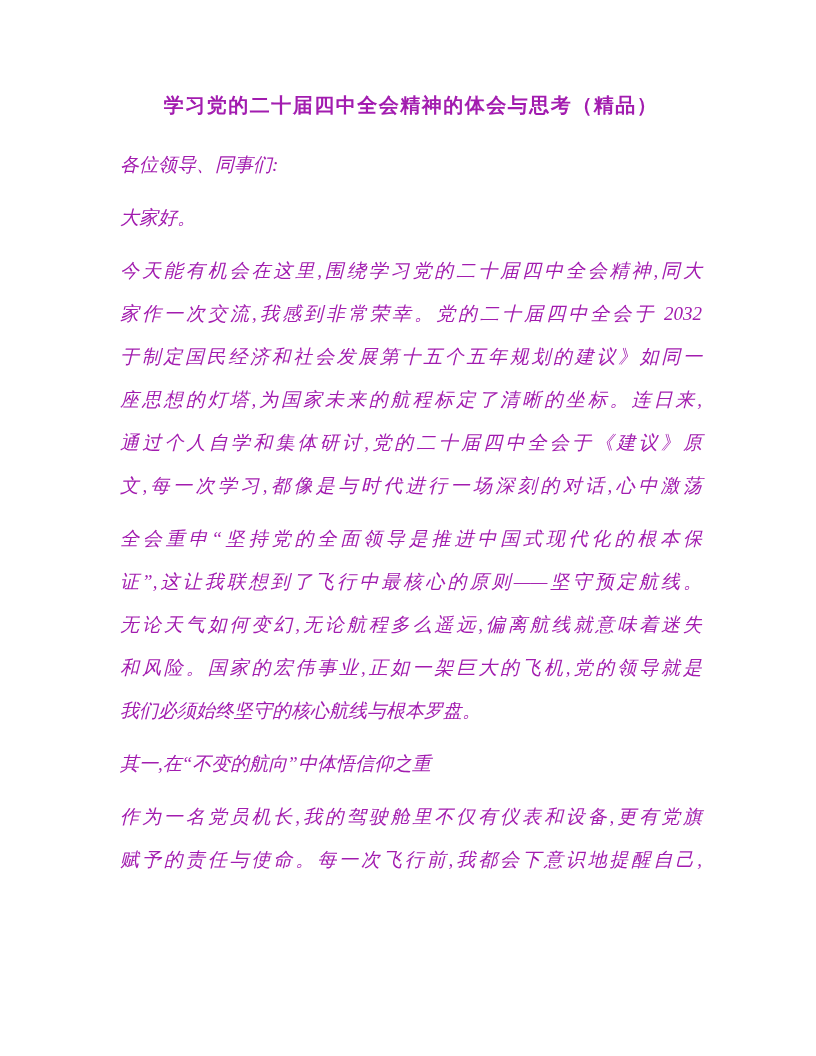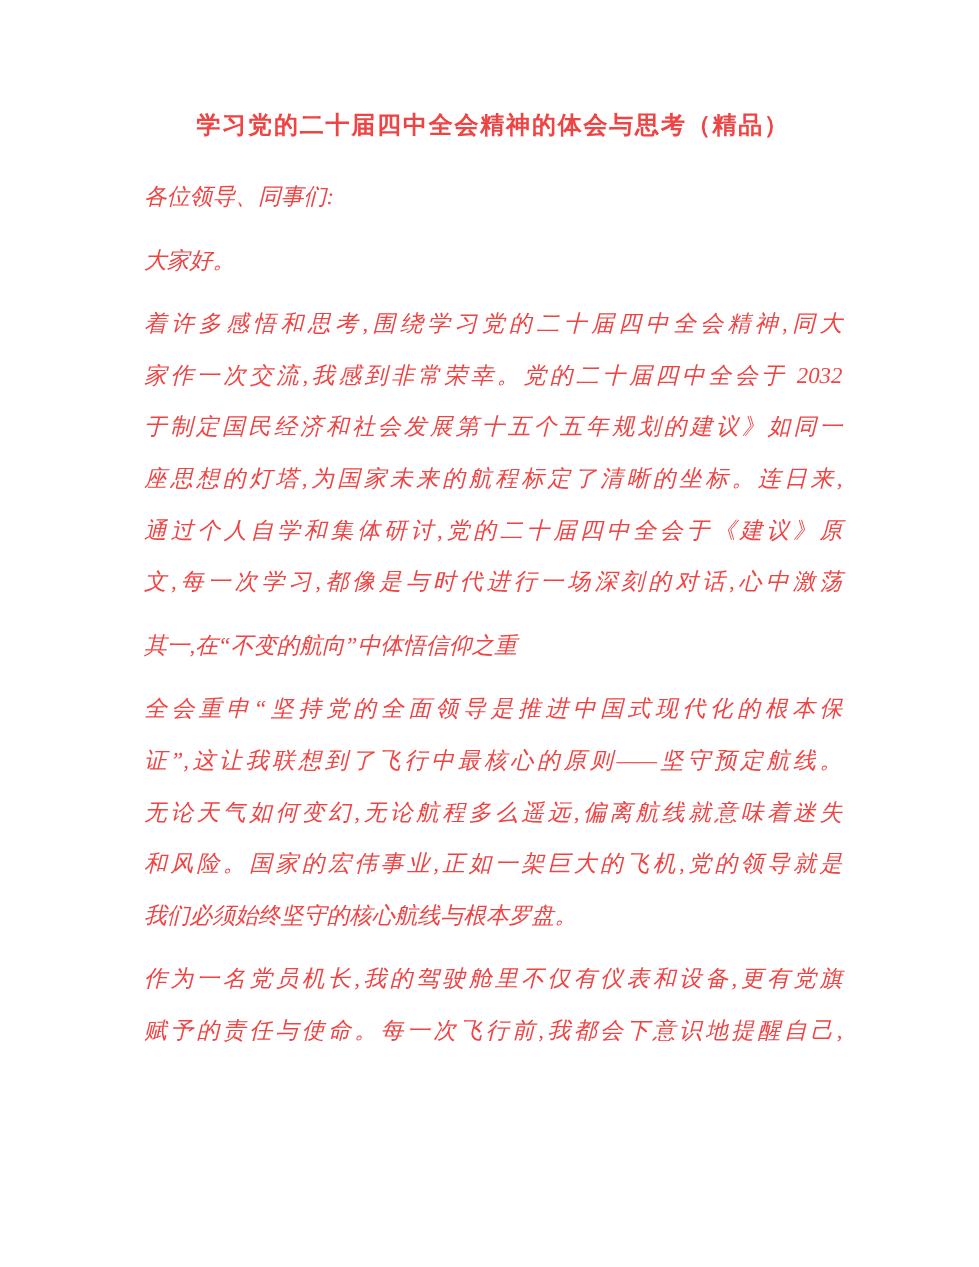--- a/index.html
+++ b/index.html
@@ -8,21 +8,21 @@
     background: #ffffff;
   }
   .page {
     position: relative;
     width: 816px;
     height: 1056px;
     background: #ffffff;
     box-sizing: border-box;
     padding: 84px 114px 0 120px;
     overflow: hidden;
-    color: #ef4444;
+    color: #a21caf;
     font-family: "Liberation Serif", "DejaVu Serif", serif;
   }
   .doc-title {
     font-size: 20px;
     line-height: 43px;
     font-weight: 700;
     text-align: center;
     letter-spacing: 1.5px;
     margin: 0 0 16px 0;
     white-space: nowrap;
@@ -46,35 +46,35 @@
 <div class="page">
   <div class="doc-title">学习党的二十届四中全会精神的体会与思考（精品）</div>
   <div class="doc-body" id="doc-body">
       <div class="paragraph">
         <div class="line">各位领导、同事们:</div>
       </div>
       <div class="paragraph">
         <div class="line">大家好。</div>
       </div>
       <div class="paragraph">
-        <div class="line just">着许多感悟和思考,围绕学习党的二十届四中全会精神,同大</div>
+        <div class="line just">今天能有机会在这里,围绕学习党的二十届四中全会精神,同大</div>
         <div class="line just">家作一次交流,我感到非常荣幸。党的二十届四中全会于 2032</div>
         <div class="line just">于制定国民经济和社会发展第十五个五年规划的建议》如同一</div>
         <div class="line just">座思想的灯塔,为国家未来的航程标定了清晰的坐标。连日来,</div>
         <div class="line just">通过个人自学和集体研讨,党的二十届四中全会于《建议》原</div>
         <div class="line just">文,每一次学习,都像是与时代进行一场深刻的对话,心中激荡</div>
-      </div>
-      <div class="paragraph heading">
-        <div class="line">其一,在“不变的航向”中体悟信仰之重</div>
       </div>
       <div class="paragraph">
         <div class="line just">全会重申“坚持党的全面领导是推进中国式现代化的根本保</div>
         <div class="line just">证”,这让我联想到了飞行中最核心的原则——坚守预定航线。</div>
         <div class="line just">无论天气如何变幻,无论航程多么遥远,偏离航线就意味着迷失</div>
         <div class="line just">和风险。国家的宏伟事业,正如一架巨大的飞机,党的领导就是</div>
         <div class="line">我们必须始终坚守的核心航线与根本罗盘。</div>
+      </div>
+      <div class="paragraph heading">
+        <div class="line">其一,在“不变的航向”中体悟信仰之重</div>
       </div>
       <div class="paragraph">
         <div class="line just">作为一名党员机长,我的驾驶舱里不仅有仪表和设备,更有党旗</div>
         <div class="line just">赋予的责任与使命。每一次飞行前,我都会下意识地提醒自己,</div>
       </div>
     </div>
 </div>
 
 </body></html>

